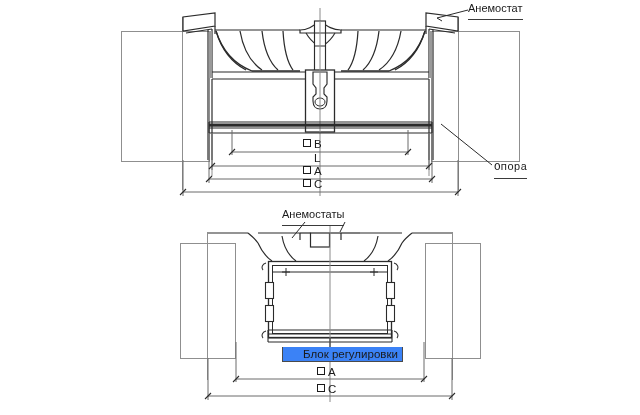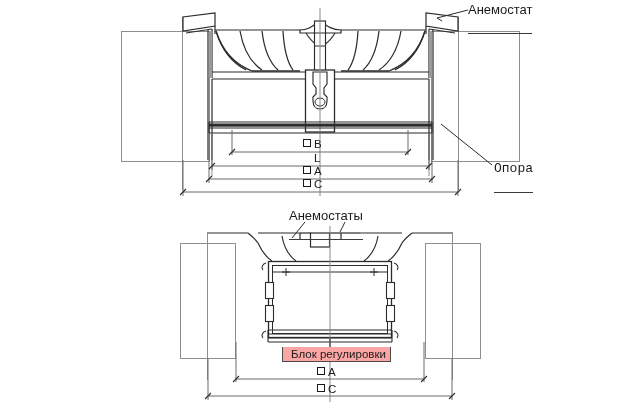--- a/index.html
+++ b/index.html
@@ -5,25 +5,25 @@
   html,body{margin:0;padding:0;background:#ffffff;}
   #page{
     position:relative;width:640px;height:415px;background:#ffffff;
     font-family:"Liberation Sans", sans-serif;overflow:hidden;
   }
   #page svg{position:absolute;left:0;top:0;width:640px;height:415px;}
   .lbl{
     position:absolute;font-family:"Liberation Sans", sans-serif;
     color:#1a1a1a;white-space:nowrap;
   }
-  .lead-lbl{font-size:13px;border-bottom:1px solid #3a3a3a;padding-bottom:16px;}
+  .lead-lbl{font-size:11px;border-bottom:1px solid #3a3a3a;padding-bottom:5px;}
   .dim-lbl{font-size:11.5px;letter-spacing:.3px;}
   .boxed{
     font-size:11.5px;border:1px solid #4a4a4a;border-top:none;
-    padding:1px 4px 1px 8px;background:#fca5a5;
+    padding:1px 4px 1px 20px;background:#3b82f6;
   }
   .sq{
     display:inline-block;width:6px;height:6px;border:1.2px solid #1a1a1a;
     margin-right:3px;vertical-align:1px;
   }
 </style>
 </head>
 <body>
 
 <div id="page">
@@ -319,21 +319,21 @@
   <div class="lbl dim-lbl" style="left:314px;top:152px;">L</div>
 
   <div class="lbl dim-lbl" style="left:303px;top:165px;">
     <span class="sq"></span><span>A</span>
   </div>
 
   <div class="lbl dim-lbl" style="left:303px;top:178px;">
     <span class="sq"></span><span>C</span>
   </div>
 
-  <div class="lbl lead-lbl" style="left:289px;top:208px;">Анемостаты</div>
+  <div class="lbl lead-lbl" style="left:282px;top:208px;">Анемостаты</div>
 
   <div class="lbl boxed" style="left:282px;top:347px;">Блок  регулировки</div>
 
   <div class="lbl dim-lbl" style="left:317px;top:366px;">
     <span class="sq"></span><span>A</span>
   </div>
 
   <div class="lbl dim-lbl" style="left:317px;top:383px;">
     <span class="sq"></span><span>C</span>
   </div>

